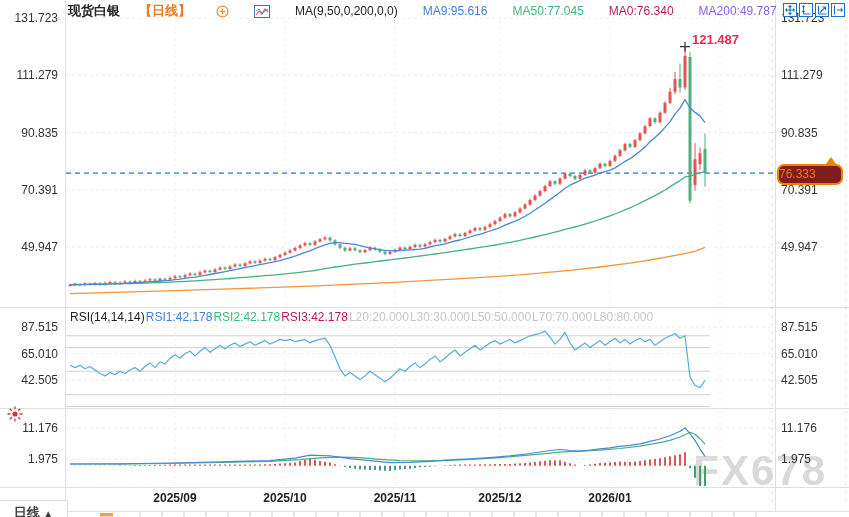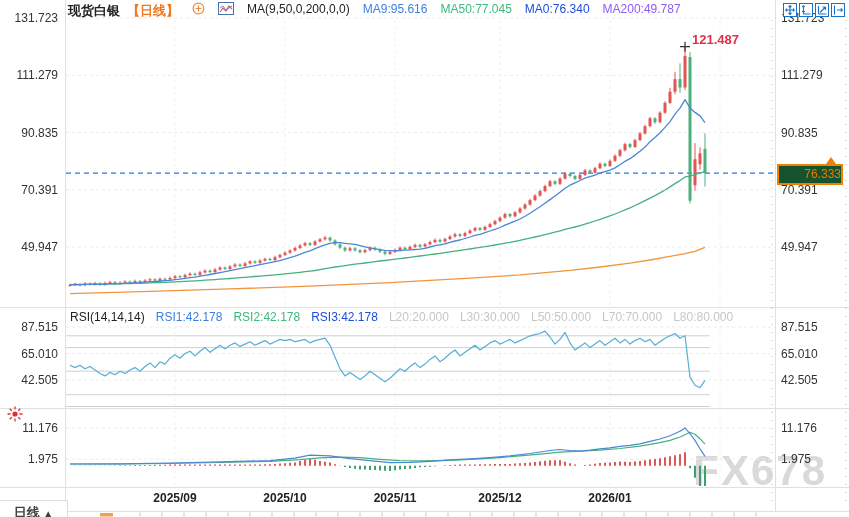--- a/index.html
+++ b/index.html
@@ -1,43 +1,43 @@
 <!DOCTYPE html>
 <html><head>
 <meta charset="utf-8">
 <style>
   html,body{margin:0;padding:0;background:#fff;}
   .screen{position:relative;width:849px;height:517px;background:#fff;overflow:hidden;
           font-family:"Liberation Sans","DejaVu Sans",sans-serif;}
   .wm{position:absolute;right:22px;top:447px;font-size:42px;font-weight:bold;
       color:#d9d9d9;letter-spacing:2px;z-index:0;}
   svg.canvas{position:absolute;left:0;top:0;z-index:1;}
-  .hdr{position:absolute;left:68px;top:2px;z-index:3;display:flex;align-items:flex-start;
-       gap:13px;font-size:12px;white-space:nowrap;height:18px;}
-  .subhdr{position:absolute;z-index:3;display:flex;align-items:center;gap:11px;
+  .hdr{position:absolute;left:68px;top:2px;z-index:3;display:flex;align-items:center;
+       gap:25px;font-size:12px;white-space:nowrap;height:18px;}
+  .subhdr{position:absolute;z-index:3;display:flex;align-items:center;gap:1px;
           font-size:12px;white-space:nowrap;height:15px;}
   .sym{font-weight:bold;color:#222;font-size:13px;}
   .tag{font-weight:bold;color:#f07820;font-size:13px;}
   .c-dark{color:#222;}
   .c-blue{color:#3d7fe0;}
   .c-green{color:#3cb97c;}
-  .c-cyan{color:#1d4ed8;}
+  .c-cyan{color:#be185d;}
   .c-orange{color:#8b5cf6;}
   .c-gray{color:#c6c6c6;}
   .icons{position:absolute;right:4px;top:3px;z-index:3;display:flex;gap:2px;}
   .icons span{display:inline-block;width:14px;height:14px;}
   .ylab{position:absolute;z-index:2;font-size:12px;color:#333;line-height:14px;width:56px;}
   .ylab.l{left:2px;text-align:right;}
   .ylab.r{left:781px;text-align:left;}
   .xlab{position:absolute;z-index:2;top:491px;font-size:12px;font-weight:bold;color:#222;
         transform:translateX(-50%);}
   .peak{position:absolute;z-index:4;color:#e0304a;font-weight:bold;font-size:13px;}
-  .ptag{position:absolute;left:777px;width:62px;height:17px;z-index:5;background:#14532d;
-        border:2px solid #f08000;border-radius:0;color:#f07800;font-size:12px;
-        text-align:right;line-height:17px;}
+  .ptag{position:absolute;left:777px;width:62px;height:17px;z-index:5;background:#7f1d1d;
+        border:2px solid #f08000;border-radius:7px;color:#f07800;font-size:12px;
+        text-align:left;line-height:17px;}
   .ptri{position:absolute;z-index:5;width:0;height:0;border-left:5px solid transparent;
         border-right:5px solid transparent;border-bottom:7px solid #f08000;}
   .tf{position:absolute;left:0;top:500px;width:67px;height:23px;z-index:4;background:#fff;
       border-top:1px solid #ddd;border-right:1px solid #ddd;color:#404040;font-weight:bold;
       font-size:13px;text-align:center;line-height:23px;cursor:pointer;}
   .tf .arr{font-size:10px;}
   .sun{position:absolute;left:5px;top:404px;z-index:3;width:20px;height:20px;}
 </style>
 </head>
 <body>

